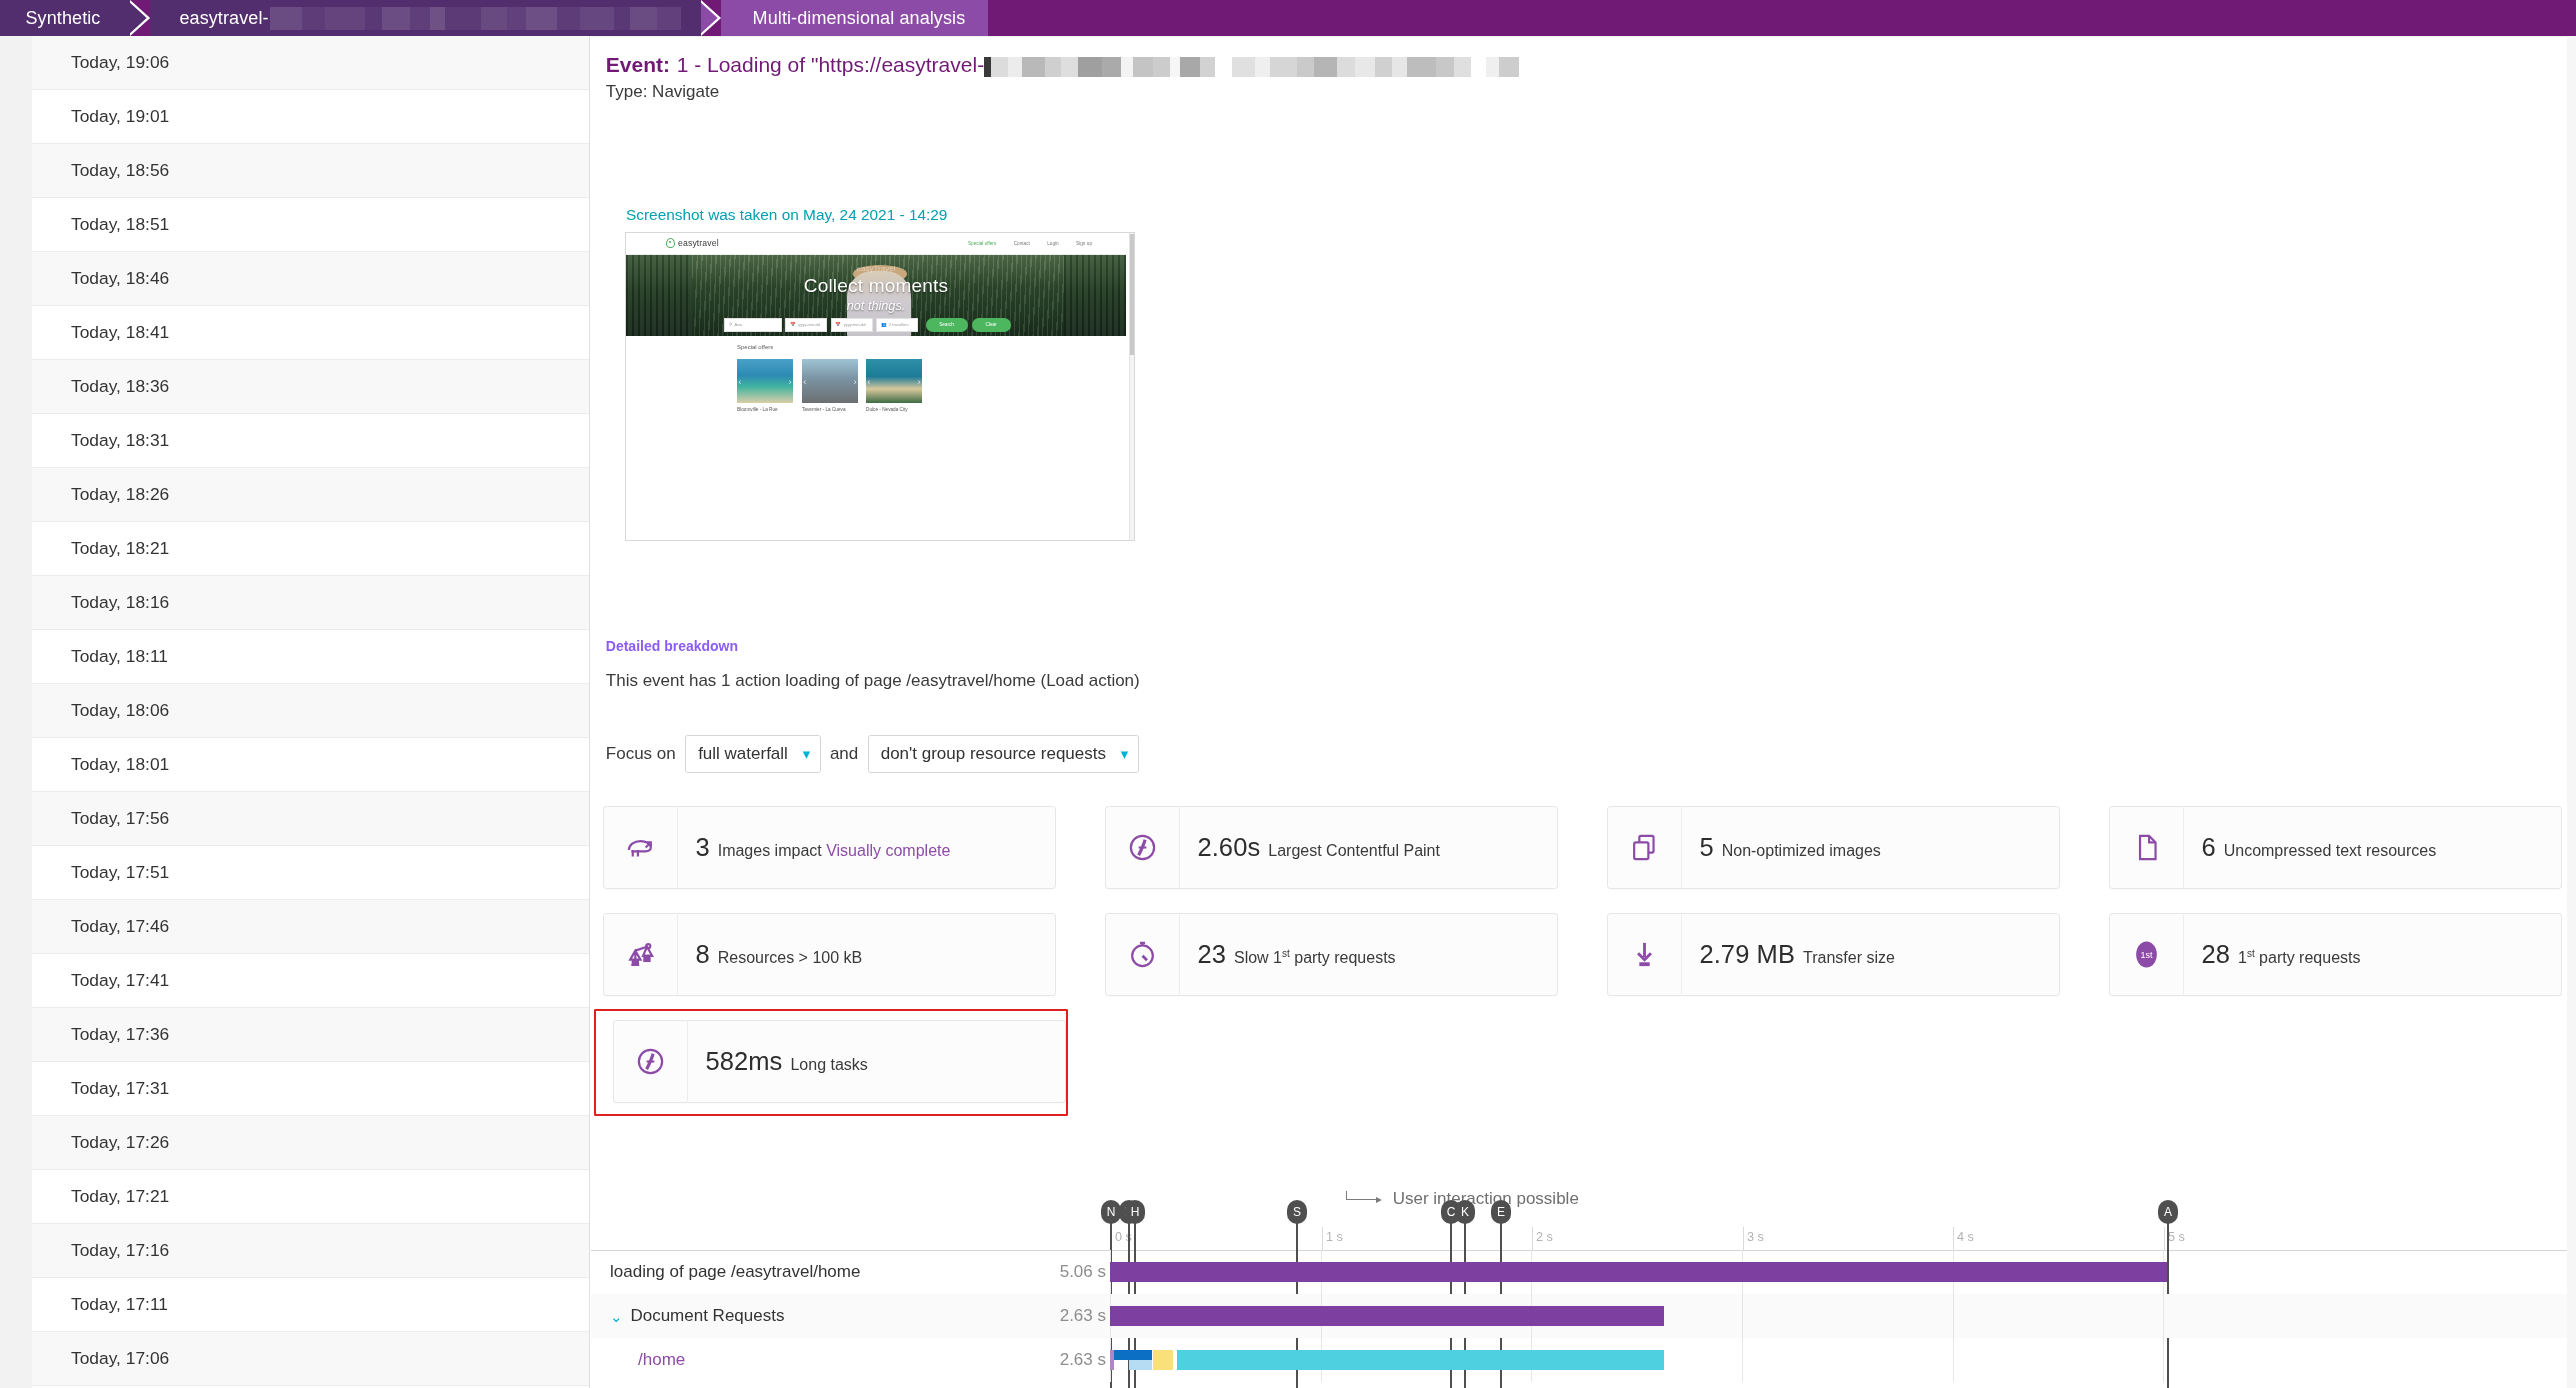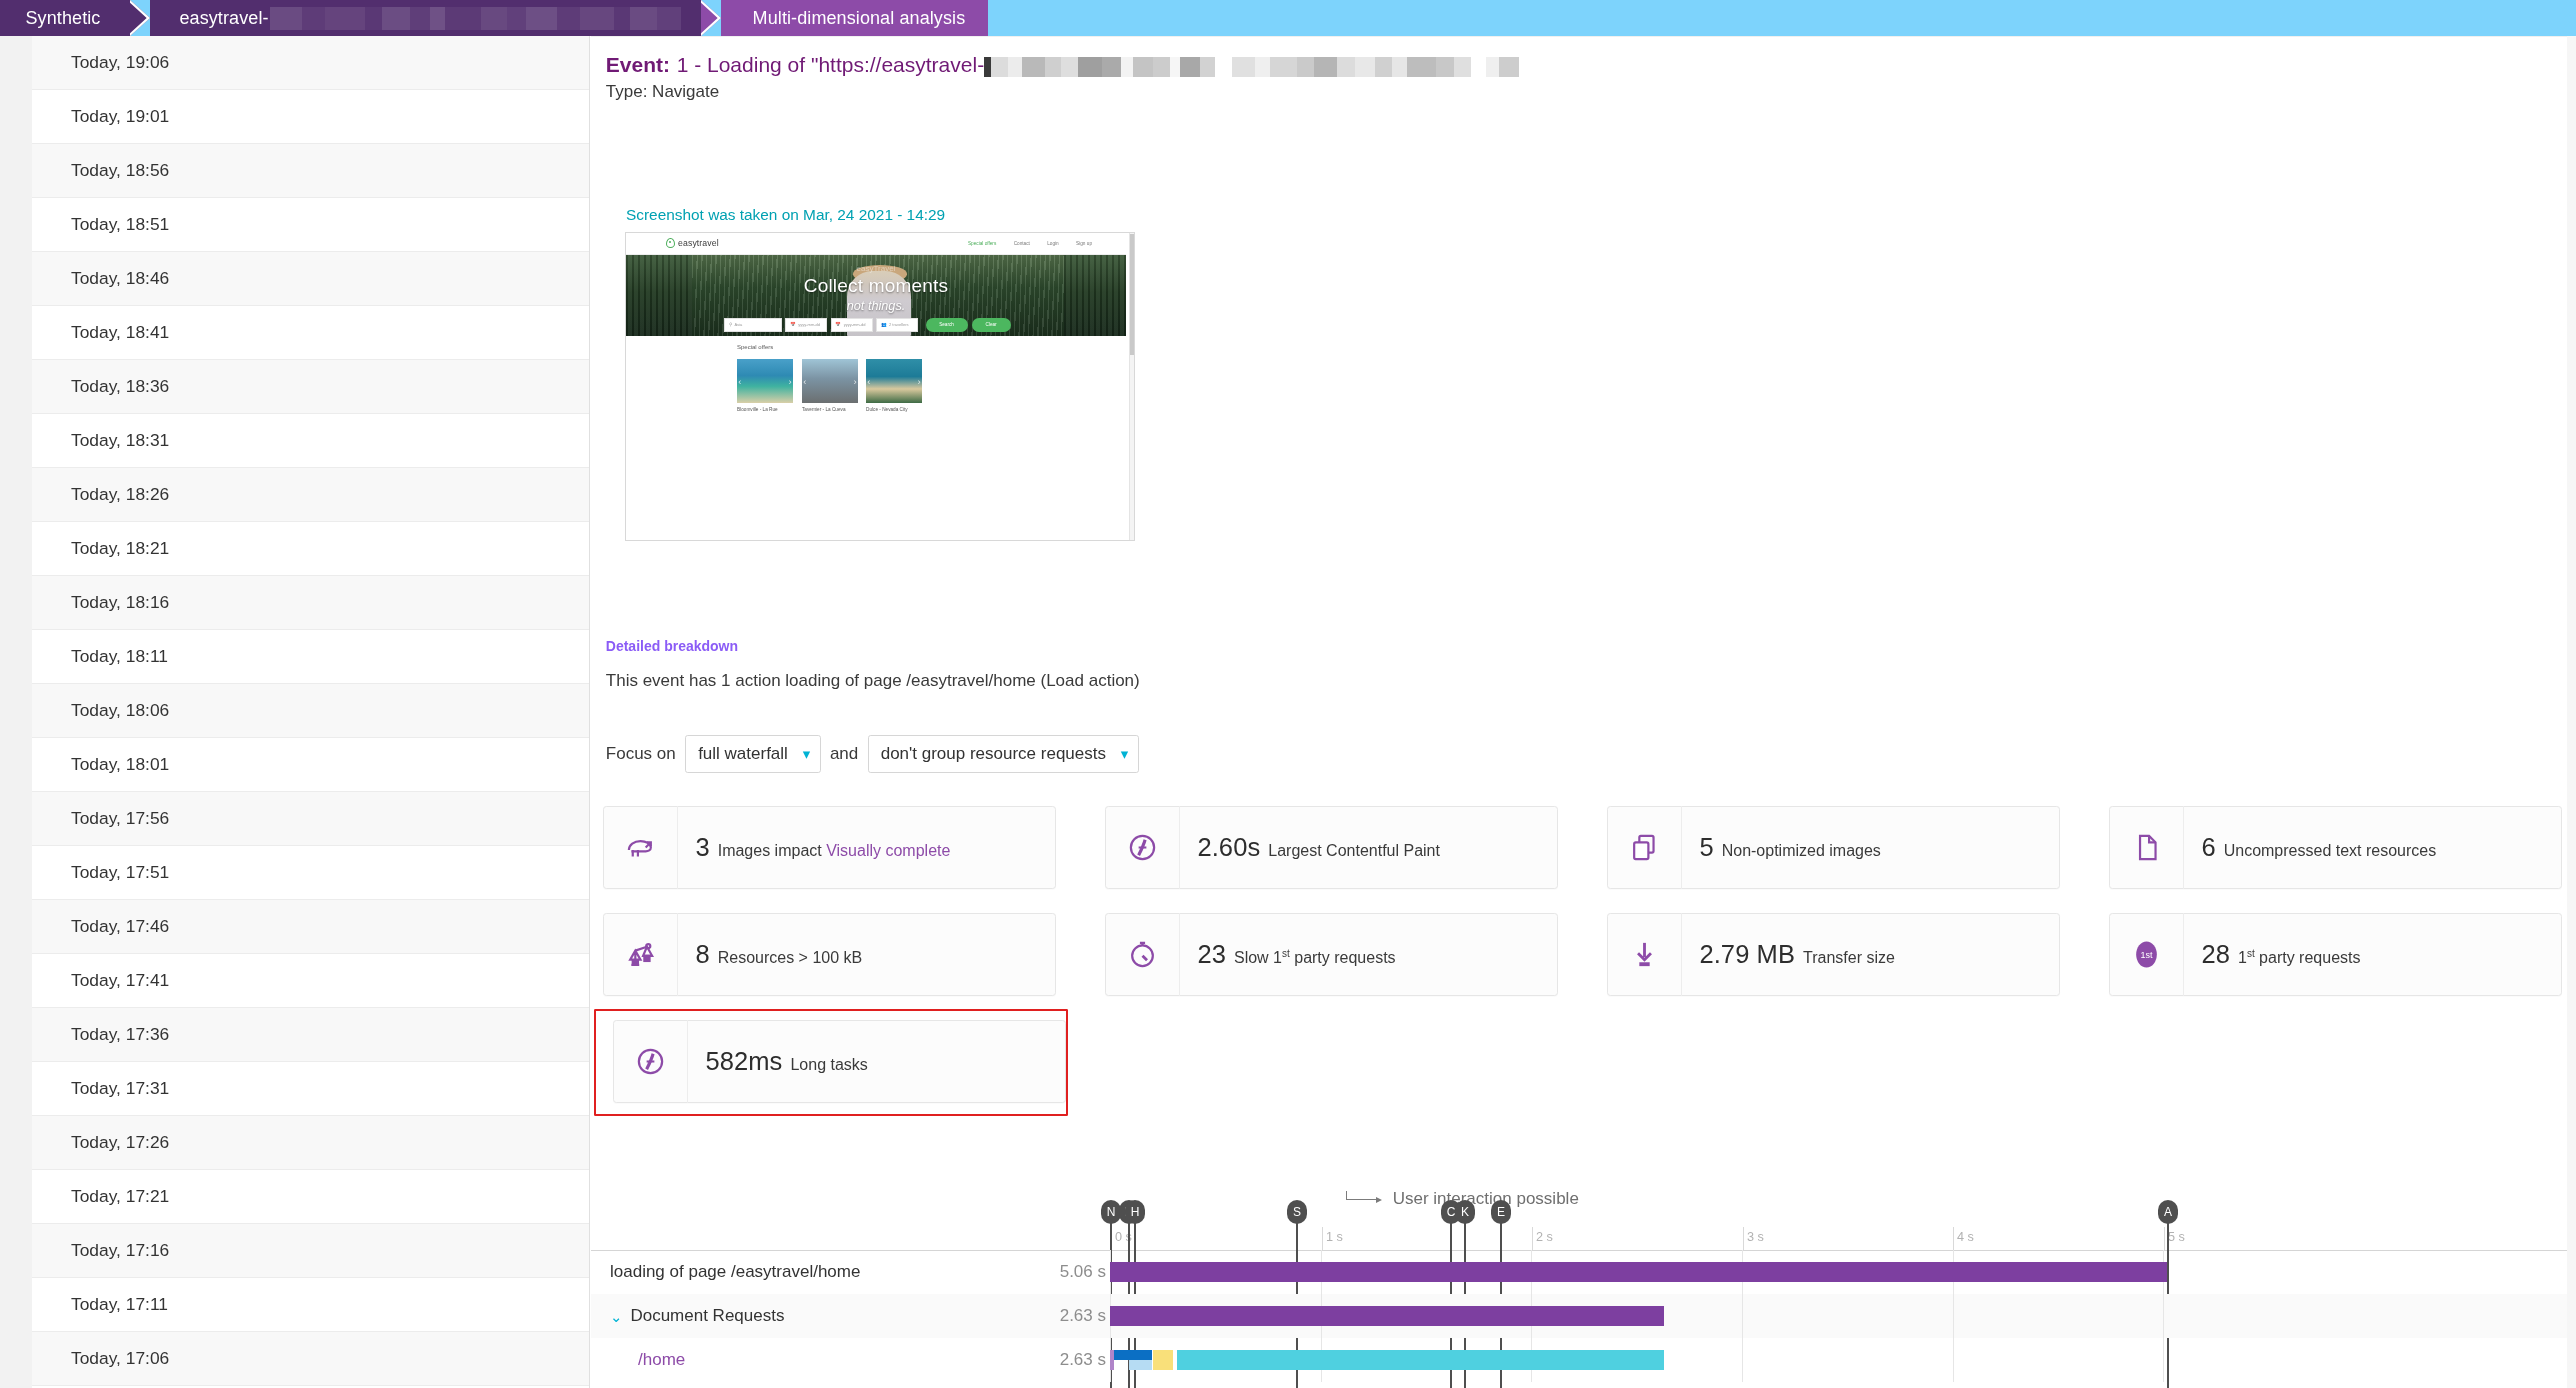--- a/index.html
+++ b/index.html
@@ -11,21 +11,21 @@
     background:#ffffff;
     overflow:hidden;
     position:relative;
     color:#2a2a2a;
   }
 
   
   .breadcrumb-bar {
     position:absolute; top:0; left:0; width:2576px; height:36px;
     display:flex; align-items:stretch;
-    background:#7dd3fc;
+    background:#701a75;
     overflow:hidden;
   }
   .crumb {
     position:relative;
     display:flex; align-items:center;
     padding:0 23px 0 23px;
     color:#ffffff;
     font-size:18px;
     white-space:nowrap;
     letter-spacing:0.1px;
@@ -408,21 +408,21 @@
 
   <div class="event-title">
     <b>Event:</b>
     <span>1 - Loading of "https://easytravel-</span>
     <span class="redact-block">
       <i style="width:6.7px;background:#3a3a3a"></i><i style="width:17.4px;background:#dcdcdc"></i><i style="width:13.4px;background:#ececec"></i><i style="width:23px;background:#b9b9b9"></i><i style="width:16px;background:#cfcfcf"></i><i style="width:17.4px;background:#dedede"></i><i style="width:24px;background:#9f9f9f"></i><i style="width:19px;background:#aaaaaa"></i><i style="width:12px;background:#f3f3f3"></i><i style="width:20px;background:#c4c4c4"></i><i style="width:17.4px;background:#cccccc"></i><i style="width:9.4px;background:#f6f6f6"></i><i style="width:20px;background:#a8a8a8"></i><i style="width:14.8px;background:#d2d2d2"></i><i style="width:17.4px;background:#ffffff"></i><i style="width:23px;background:#e0e0e0"></i><i style="width:14.8px;background:#efefef"></i><i style="width:27px;background:#d6d6d6"></i><i style="width:17.4px;background:#cacaca"></i><i style="width:23px;background:#b5b5b5"></i><i style="width:17.4px;background:#dcdcdc"></i><i style="width:20px;background:#e8e8e8"></i><i style="width:17.4px;background:#d0d0d0"></i><i style="width:14.8px;background:#e6e6e6"></i><i style="width:29.5px;background:#bdbdbd"></i><i style="width:17.4px;background:#c8c8c8"></i><i style="width:17.4px;background:#dfdfdf"></i><i style="width:14.8px;background:#ffffff"></i><i style="width:13.4px;background:#efefef"></i><i style="width:20px;background:#cdcdcd"></i>
     </span>
   </div>
   <div class="event-type">Type: Navigate</div>
 
-  <div class="shot-link">Screenshot was taken on Mar, 24 2021 - 14:29</div>
+  <div class="shot-link">Screenshot was taken on May, 24 2021 - 14:29</div>
 
   <div class="shot-frame">
     <div class="shot-inner">
 
       <div class="et-nav">
         <div class="et-logo">
           <div class="mark"></div>
           <span>easytravel</span>
         </div>
         <ul id="site-nav-list">

